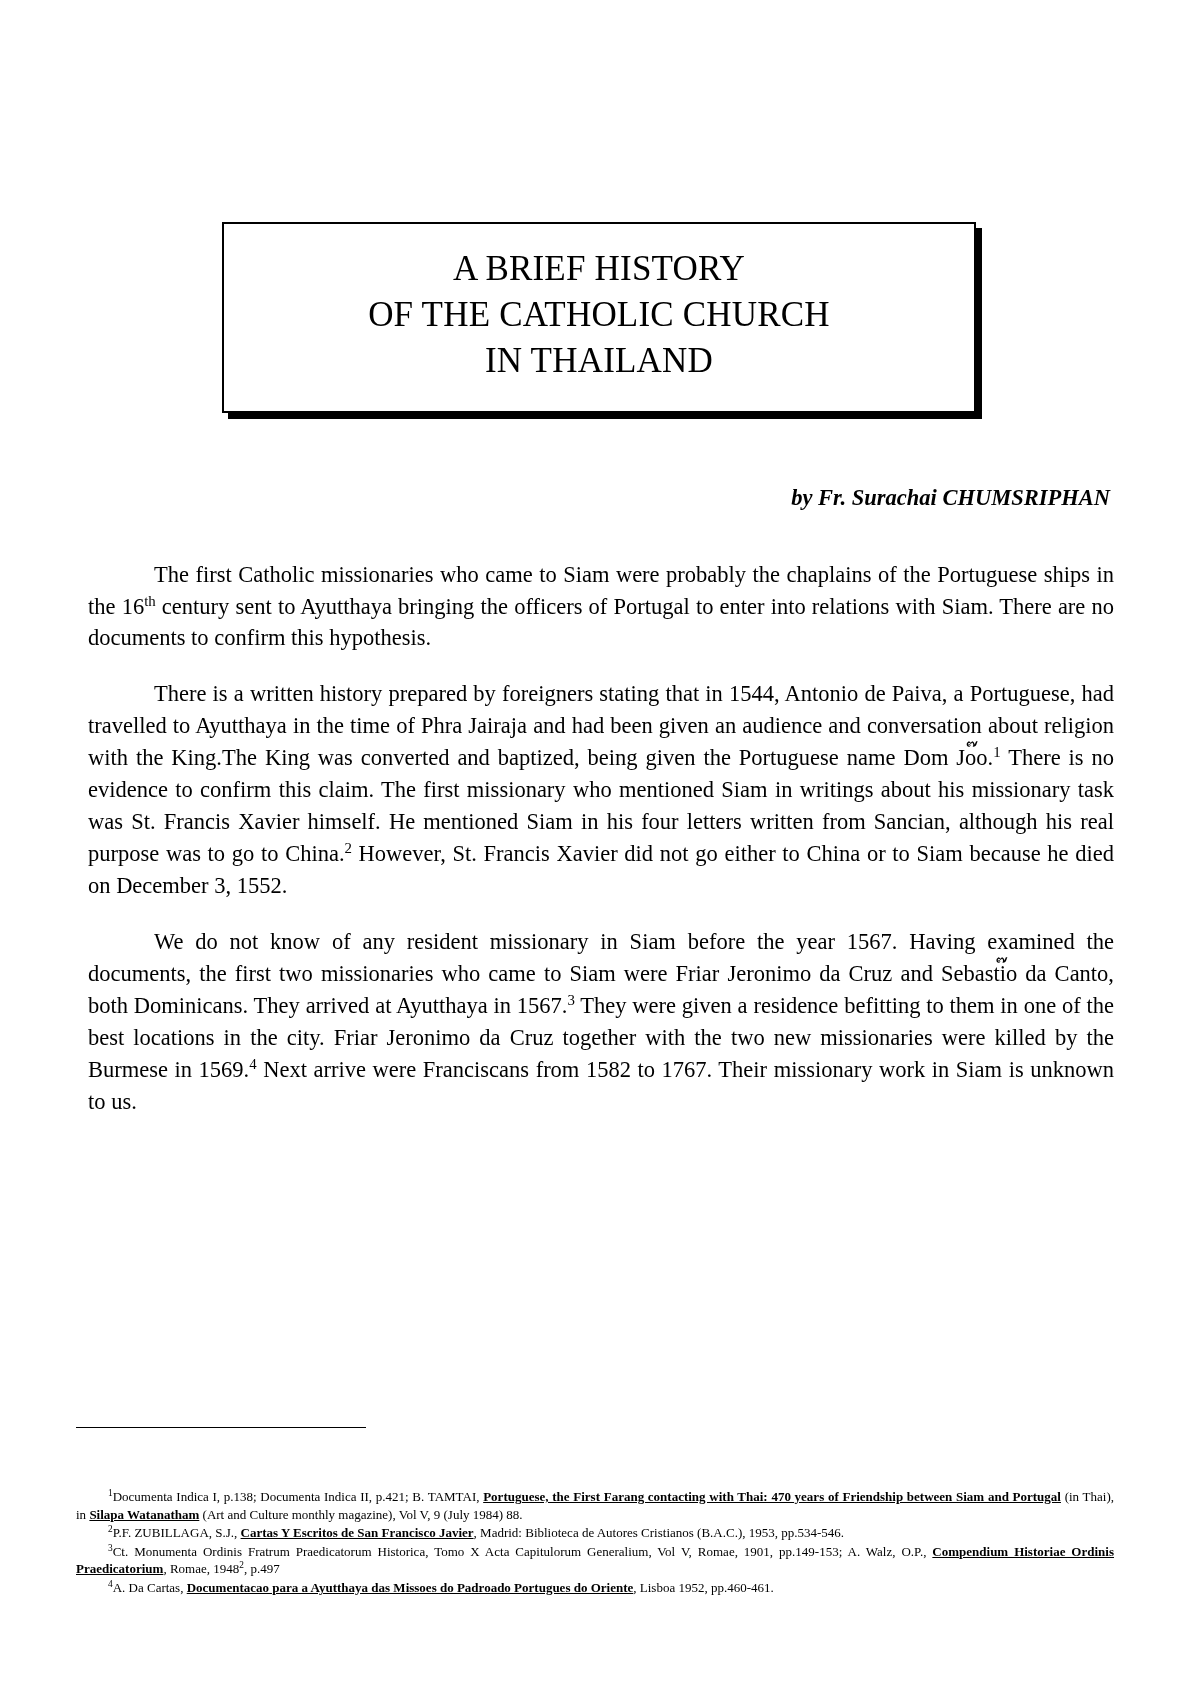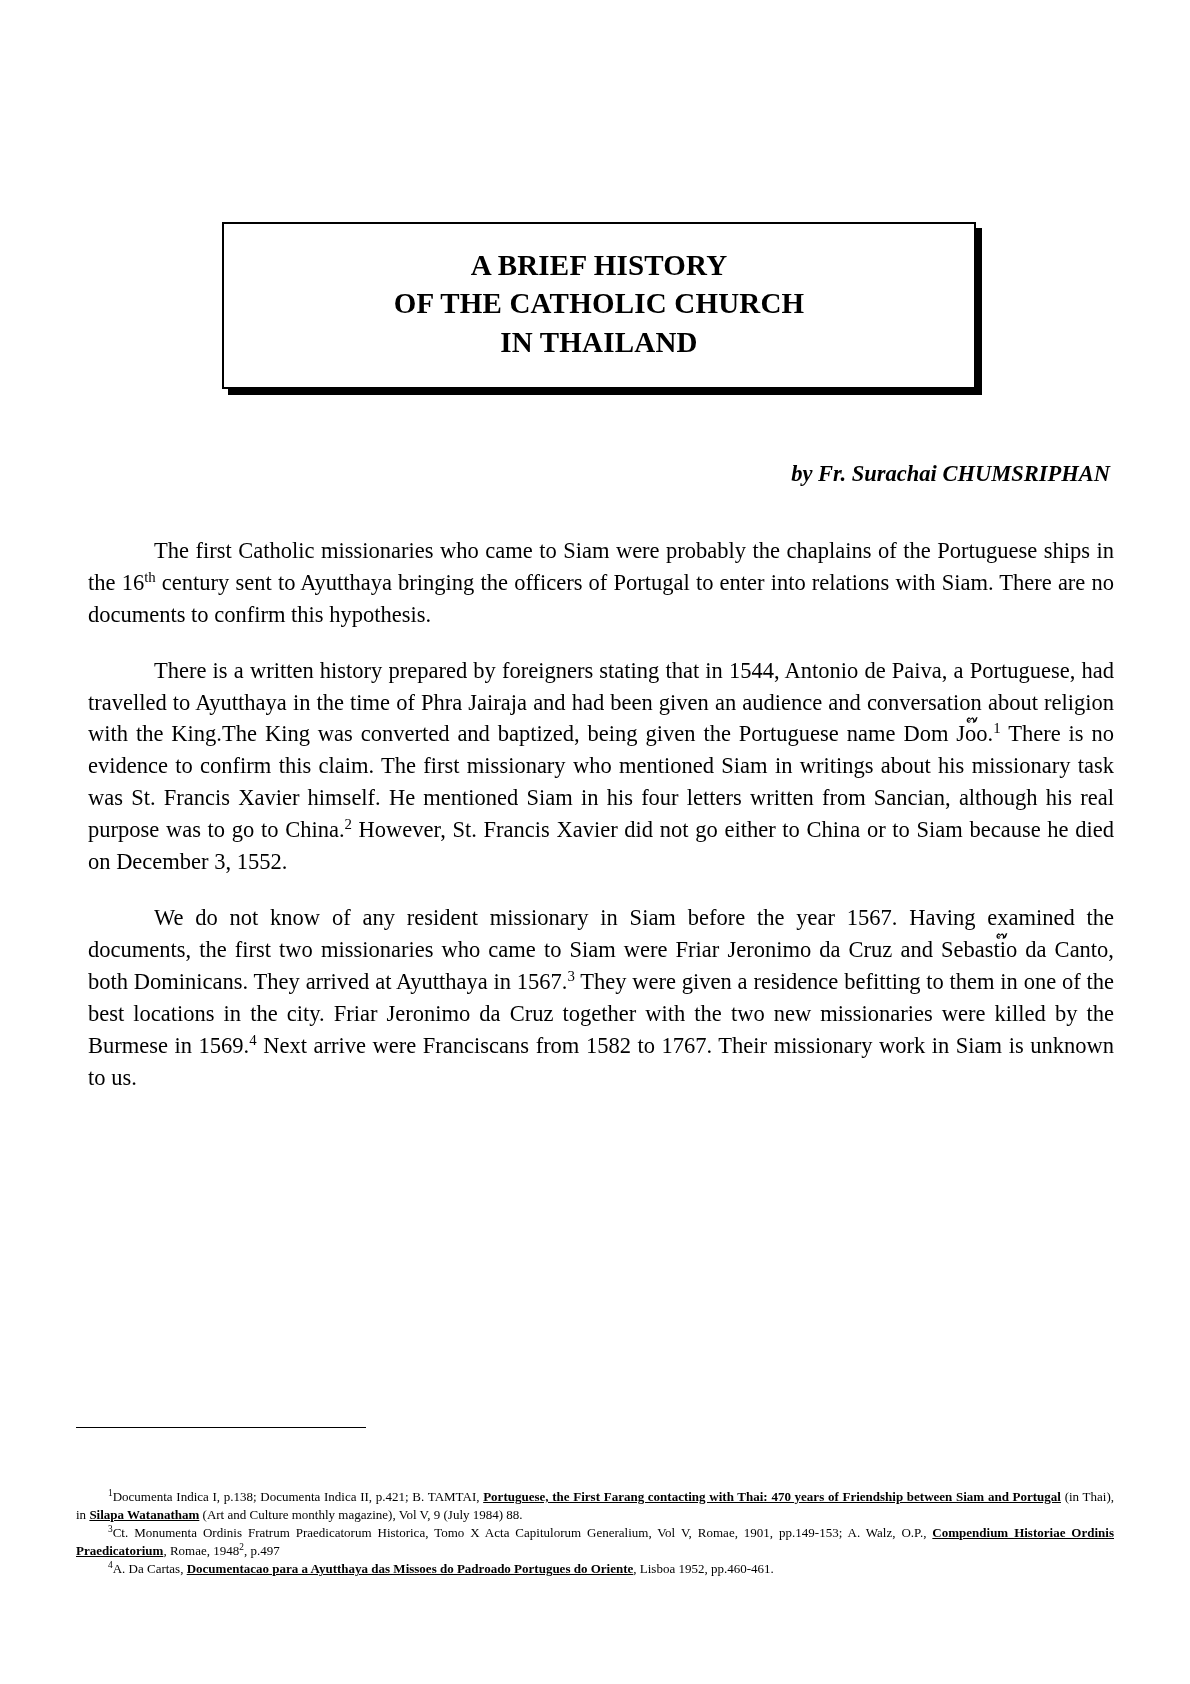--- a/index.html
+++ b/index.html
@@ -44,22 +44,22 @@
     background: #fff;
     padding: 22px 10px 26px 10px;
   }
   .title-box-inner {
     border: 1px solid #000;
     border-width: 0;
     padding: 0;
   }
   .title-line {
     text-align: center;
-    font-weight: bold;
-    font-size: 29px;
+    font-weight: normal;
+    font-size: 35px;
     line-height: 1.32;
     letter-spacing: 0.2px;
   }
 
   
   .byline {
     margin-top: 72px;
     text-align: right;
     font-style: italic;
     font-size: 22.5px;
@@ -139,19 +139,20 @@
     <p class="para"><span>We do not know of any resident missionary in Siam before the year 1567. Having examined the documents, the first two missionaries who came to Siam were Friar Jeronimo da Cruz and Sebasti๊o da Canto, both Dominicans. They arrived at Ayutthaya in 1567.</span><sup>3</sup><span> They were given a residence befitting to them in one of the best locations in the city. Friar Jeronimo da Cruz together with the two new missionaries were killed by the Burmese in 1569.</span><sup>4</sup><span> Next arrive were Franciscans from 1582 to 1767. Their missionary work in Siam is unknown to us.</span></p>
 
 
   </div>
 
   <div class="footnote-area">
     <div class="footnote-rule"></div>
 
     <p class="fn"><sup>1</sup><span>Documenta Indica I, p.138; Documenta Indica II, p.421; B. TAMTAI, </span><b class="u-bold">Portuguese, the First Farang contacting with Thai: 470 years of Friendship between Siam and Portugal</b><span> (in Thai), in </span><b class="u-bold">Silapa Watanatham</b><span> (Art and Culture monthly magazine), Vol V, 9 (July 1984) 88.</span></p>
 
+    <p class="fn"><sup>2</sup><span>P.F. ZUBILLAGA, S.J., </span><b class="u-bold">Cartas Y Escritos de San Francisco Javier</b><span>, Madrid: Biblioteca de Autores Cristianos (B.A.C.), 1953, pp.534-546.</span></p>
 
     <p class="fn"><sup>3</sup><span>Ct. Monumenta Ordinis Fratrum Praedicatorum Historica, Tomo X Acta Capitulorum Generalium, Vol V, Romae, 1901, pp.149-153; A. Walz, O.P., </span><b class="u-bold">Compendium Historiae Ordinis Praedicatorium</b><span>, Romae, 1948</span><sup>2</sup><span>, p.497</span></p>
 
     <p class="fn"><sup>4</sup><span>A. Da Cartas, </span><b class="u-bold">Documentacao para a Ayutthaya das Missoes do Padroado Portugues do Oriente</b><span>, Lisboa 1952, pp.460-461.</span></p>
   </div>
 
 </div>
 
 </body></html>

